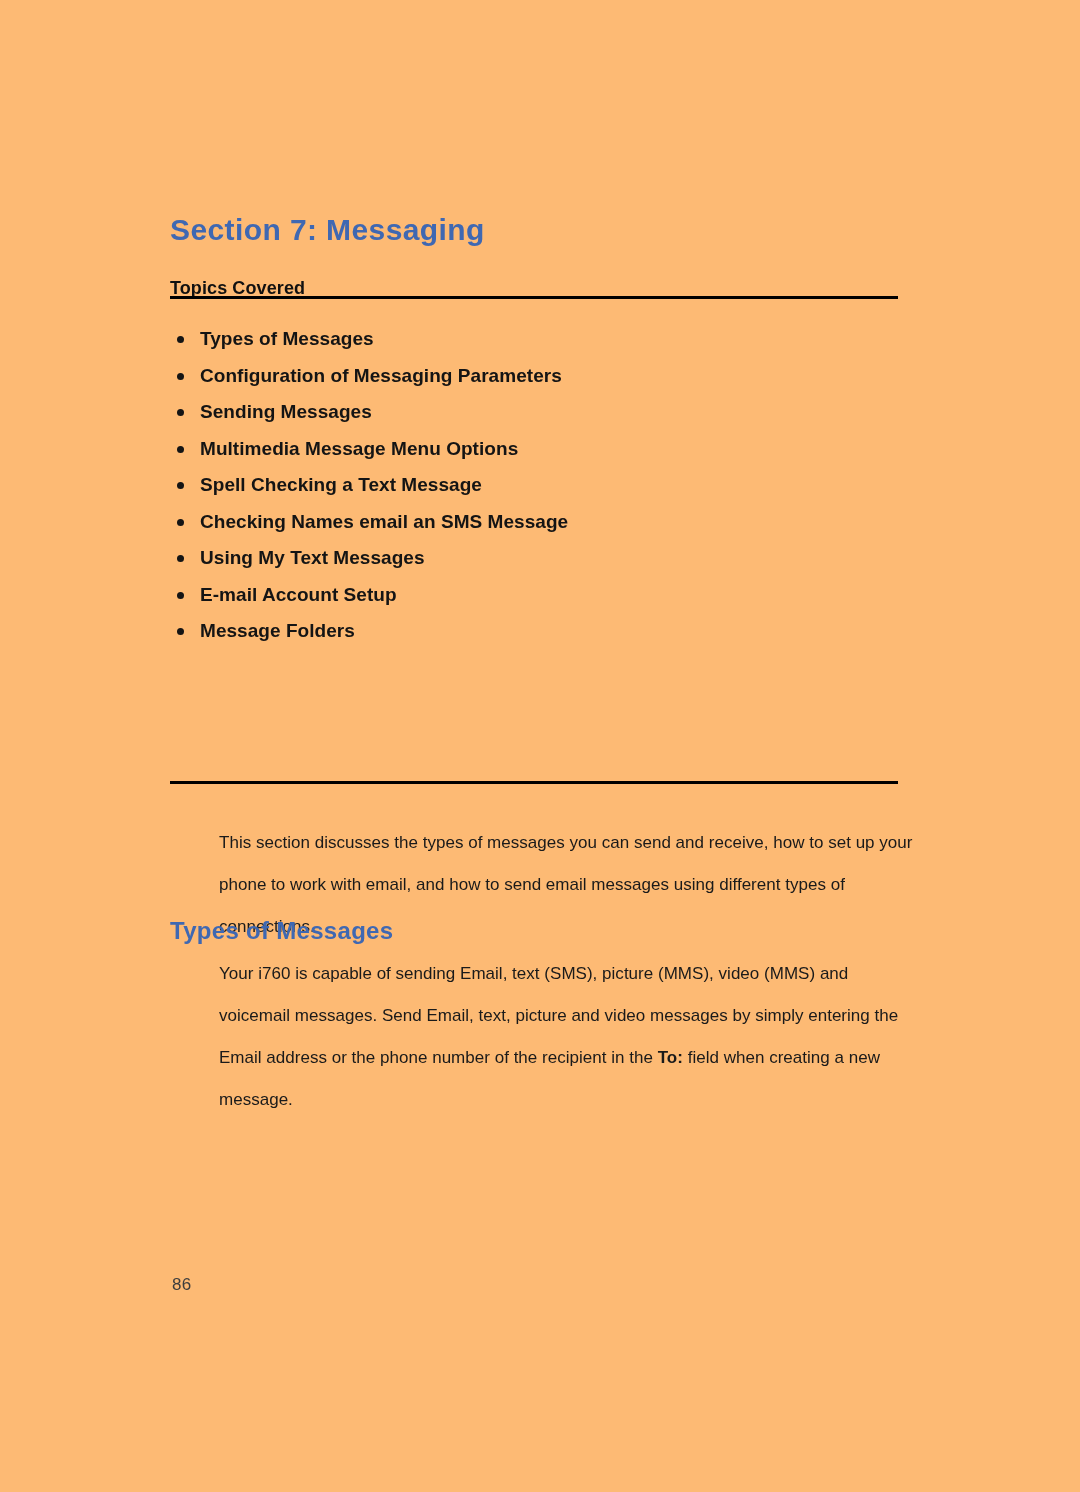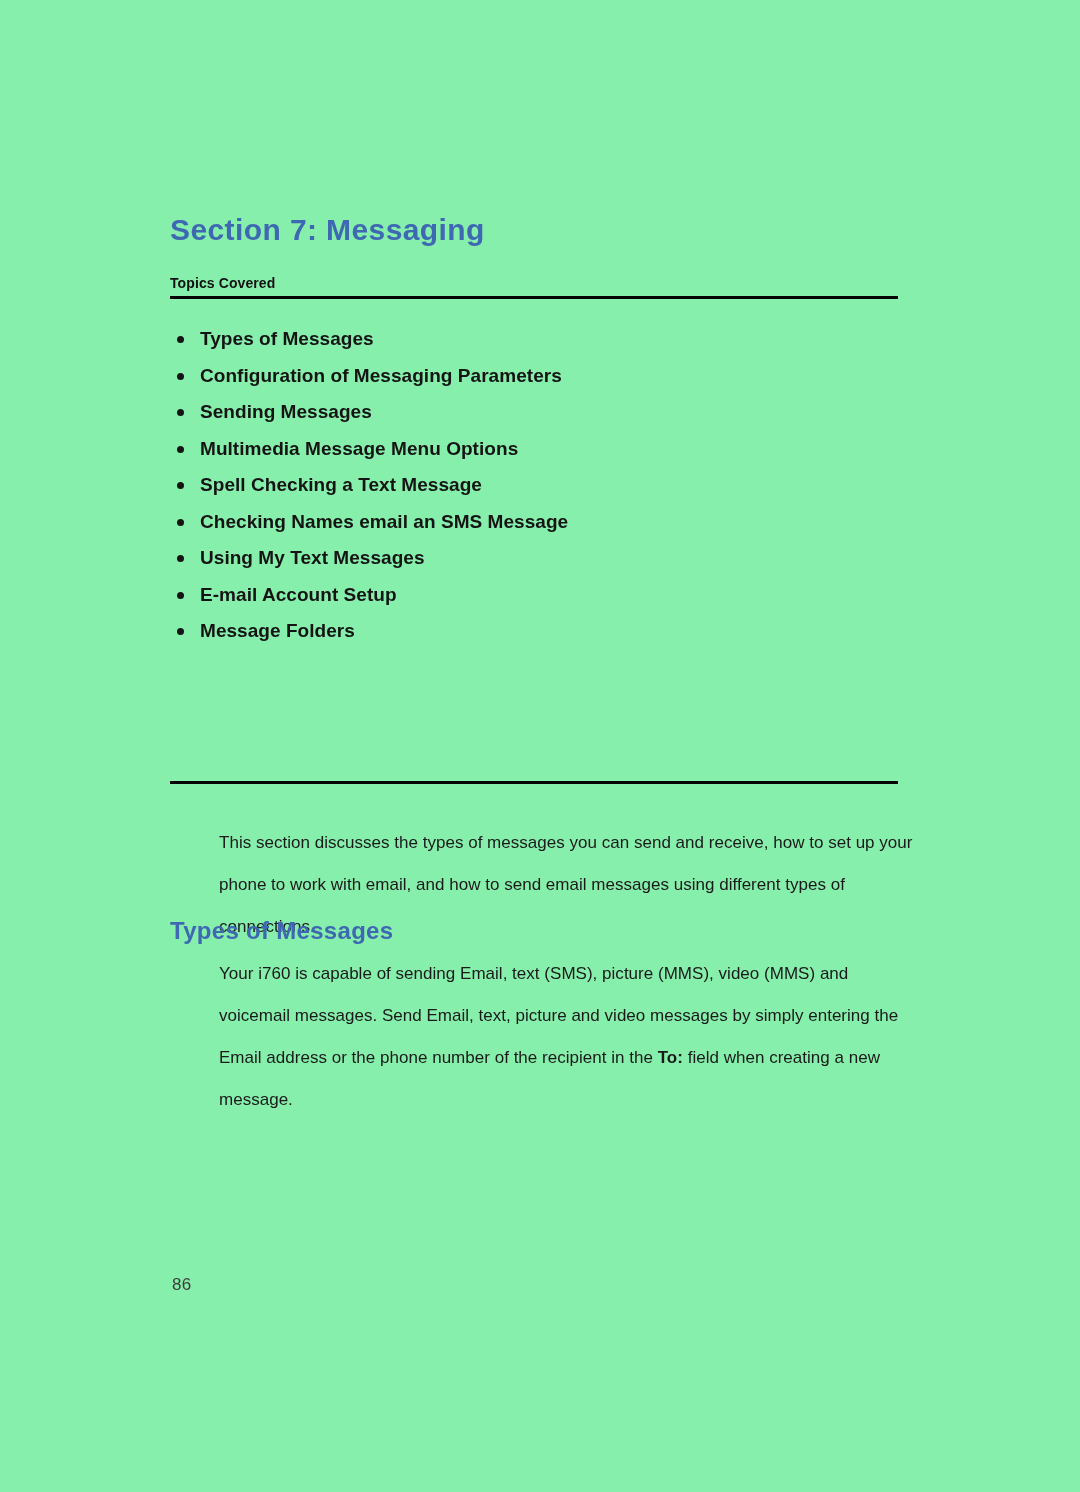--- a/index.html
+++ b/index.html
@@ -11,42 +11,42 @@
     width: 1080px;
     height: 1492px;
     position: relative;
     font-family: "Liberation Sans", sans-serif;
     color: #1a1a1a;
     -webkit-font-smoothing: antialiased;
   }
   .page {
     position: absolute;
     inset: 0;
-    background: #86efac;
+    background: #fdba74;
   }
 
   
   .section-title {
     position: absolute;
     left: 170px;
     top: 193px;
     font-size: 30px;
     font-weight: bold;
     color: #3f68b2;
     letter-spacing: 0.4px;
     line-height: 1.15;
     white-space: nowrap;
   }
 
   
   .topics-label {
     position: absolute;
     left: 170px;
     top: 263px;
-    font-size: 14px;
+    font-size: 18px;
     font-weight: bold;
     color: #111111;
     letter-spacing: 0.1px;
     white-space: nowrap;
   }
 
   
   .rule {
     position: absolute;
     left: 170px;

